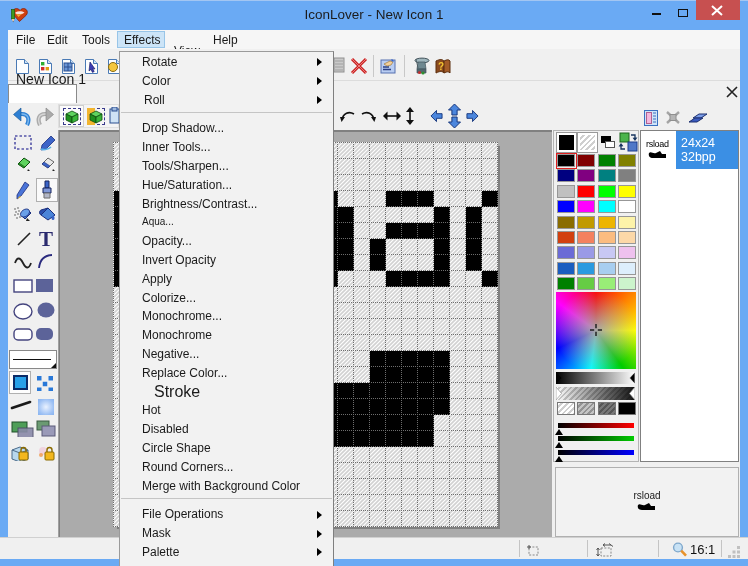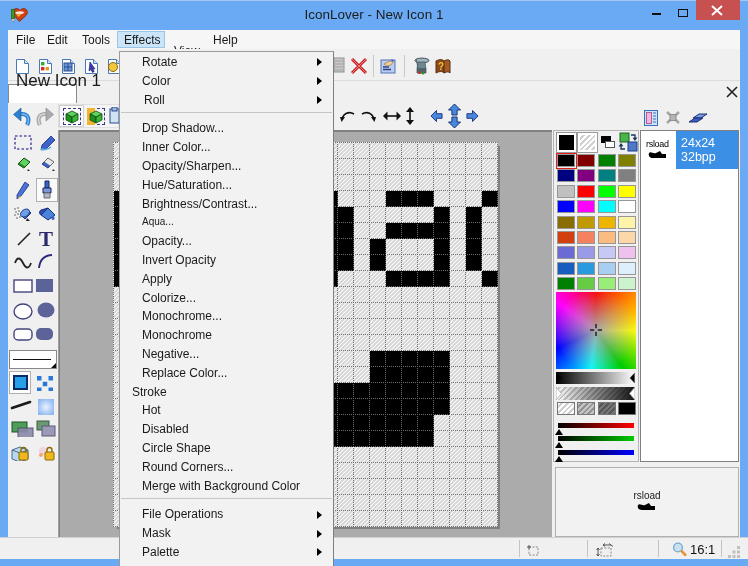--- a/index.html
+++ b/index.html
@@ -87,21 +87,21 @@
     <circle cx="11" cy="17" r="1.6" fill="#2f8f2f"></circle>
     <path d="M4 3l2 9" stroke="#44545c" stroke-width=".8"></path>
   </svg>
 <svg class="a" style="left:434px;top:58px" width="18" height="17" viewBox="0 0 18 17">
     <path d="M2 3c4-2 6-2 8 0v12c-2-2-4-2-8 0z" fill="#8a4a1f" stroke="#5a2d0d"></path>
     <path d="M10 3c3-1.6 5-1.6 6 0v12c-1-1.6-3-1.6-6 0z" fill="#a35c28" stroke="#5a2d0d"></path>
     <text x="4" y="12" font-size="10" font-weight="bold" fill="#f4c430" font-family="Liberation Sans">?</text>
   </svg>
 <div class="a" style="left:8px;top:81px;width:732px;height:22px;background:#f0f0f0"></div>
 <div class="a" style="left:8px;top:84px;width:69px;height:19px;background:#fff;border:1px solid #8a8a8a;border-bottom:none"></div>
-<div class="a" style="left:16px;top:71px;font-size:17px">New Icon 1</div>
+<div class="a" style="left:16px;top:71px;font-size:14px">New Icon 1</div>
 <svg class="a" style="left:726px;top:86px" width="12" height="12" viewBox="0 0 12 12">
     <path d="M1 1 11 11M11 1 1 11" stroke="#222" stroke-width="1.6"></path>
   </svg>
 <div class="a" style="left:8px;top:103px;width:732px;height:27px;background:#f0f0f0"></div>
 <svg class="a" style="left:12px;top:107px" width="19" height="19" viewBox="0 0 19 19">
     <path d="M15 18c3-6 1-11-5-11H7" fill="none" stroke="#2d7fd3" stroke-width="4.2"></path>
     <path d="M15 18c3-6 1-11-5-11H7" fill="none" stroke="#7db9ef" stroke-width="1.4"></path>
     <path d="M9 1 1.5 7.5 9 14z" fill="#2d7fd3" stroke="#12508f" stroke-width=".6"></path>
   </svg>
 <svg class="a" style="left:36px;top:107px" width="19" height="19" viewBox="0 0 19 19">
@@ -517,34 +517,34 @@
   </svg>
 <div class="a" style="left:119px;top:51px;width:215px;height:515px;background:#f2f2f2;border:1px solid #9a9a9a;border-right:1px solid #7f7f7f;border-bottom:none;z-index:50"></div>
 <div class="a" style="left:142px;top:53.0px;width:180px;height:18.8px;line-height:18.8px;font-size:12px;z-index:51">Rotate</div>
 <div class="a" style="left:317px;top:58.4px;width:0;height:0;border-left:5px solid #000;border-top:4px solid transparent;border-bottom:4px solid transparent;z-index:51"></div>
 <div class="a" style="left:142px;top:71.8px;width:180px;height:18.8px;line-height:18.8px;font-size:12px;z-index:51">Color</div>
 <div class="a" style="left:317px;top:77.2px;width:0;height:0;border-left:5px solid #000;border-top:4px solid transparent;border-bottom:4px solid transparent;z-index:51"></div>
 <div class="a" style="left:144px;top:90.6px;width:180px;height:18.8px;line-height:18.8px;font-size:12px;z-index:51">Roll</div>
 <div class="a" style="left:317px;top:96.0px;width:0;height:0;border-left:5px solid #000;border-top:4px solid transparent;border-bottom:4px solid transparent;z-index:51"></div>
 <div class="a" style="left:121px;top:112.4px;width:211px;height:1px;background:#c5c5c5;z-index:51"></div>
 <div class="a" style="left:142px;top:119.4px;width:180px;height:18.8px;line-height:18.8px;font-size:12px;z-index:51">Drop Shadow...</div>
-<div class="a" style="left:142px;top:138.2px;width:180px;height:18.8px;line-height:18.8px;font-size:12px;z-index:51">Inner Color...</div>
-<div class="a" style="left:142px;top:157.0px;width:180px;height:18.8px;line-height:18.8px;font-size:12px;z-index:51">Opacity/Sharpen...</div>
+<div class="a" style="left:142px;top:138.2px;width:180px;height:18.8px;line-height:18.8px;font-size:12px;z-index:51">Inner Tools...</div>
+<div class="a" style="left:142px;top:157.0px;width:180px;height:18.8px;line-height:18.8px;font-size:12px;z-index:51">Tools/Sharpen...</div>
 <div class="a" style="left:142px;top:175.8px;width:180px;height:18.8px;line-height:18.8px;font-size:12px;z-index:51">Hue/Saturation...</div>
 <div class="a" style="left:142px;top:194.6px;width:180px;height:18.8px;line-height:18.8px;font-size:12px;z-index:51">Brightness/Contrast...</div>
 <div class="a" style="left:142px;top:213.4px;width:180px;height:18.8px;line-height:18.8px;font-size:10px;z-index:51">Aqua...</div>
 <div class="a" style="left:142px;top:232.2px;width:180px;height:18.8px;line-height:18.8px;font-size:12px;z-index:51">Opacity...</div>
 <div class="a" style="left:142px;top:251.0px;width:180px;height:18.8px;line-height:18.8px;font-size:12px;z-index:51">Invert Opacity</div>
 <div class="a" style="left:142px;top:269.8px;width:180px;height:18.8px;line-height:18.8px;font-size:12px;z-index:51">Apply</div>
 <div class="a" style="left:142px;top:288.6px;width:180px;height:18.8px;line-height:18.8px;font-size:12px;z-index:51">Colorize...</div>
 <div class="a" style="left:142px;top:307.4px;width:180px;height:18.8px;line-height:18.8px;font-size:12px;z-index:51">Monochrome...</div>
 <div class="a" style="left:142px;top:326.2px;width:180px;height:18.8px;line-height:18.8px;font-size:12px;z-index:51">Monochrome</div>
 <div class="a" style="left:142px;top:345.0px;width:180px;height:18.8px;line-height:18.8px;font-size:12px;z-index:51">Negative...</div>
 <div class="a" style="left:142px;top:363.8px;width:180px;height:18.8px;line-height:18.8px;font-size:12px;z-index:51">Replace Color...</div>
-<div class="a" style="left:132px;top:382.6px;width:180px;height:18.8px;line-height:18.8px;font-size:12px;z-index:51">Stroke</div>
+<div class="a" style="left:154px;top:382.6px;width:180px;height:18.8px;line-height:18.8px;font-size:16px;z-index:51">Stroke</div>
 <div class="a" style="left:142px;top:401.4px;width:180px;height:18.8px;line-height:18.8px;font-size:12px;z-index:51">Hot</div>
 <div class="a" style="left:142px;top:420.2px;width:180px;height:18.8px;line-height:18.8px;font-size:12px;z-index:51">Disabled</div>
 <div class="a" style="left:142px;top:439.0px;width:180px;height:18.8px;line-height:18.8px;font-size:12px;z-index:51">Circle Shape</div>
 <div class="a" style="left:142px;top:457.8px;width:180px;height:18.8px;line-height:18.8px;font-size:12px;z-index:51">Round Corners...</div>
 <div class="a" style="left:142px;top:476.6px;width:180px;height:18.8px;line-height:18.8px;font-size:12px;z-index:51">Merge with Background Color</div>
 <div class="a" style="left:121px;top:498.4px;width:211px;height:1px;background:#c5c5c5;z-index:51"></div>
 <div class="a" style="left:142px;top:505.4px;width:180px;height:18.8px;line-height:18.8px;font-size:12px;z-index:51">File Operations</div>
 <div class="a" style="left:317px;top:510.8px;width:0;height:0;border-left:5px solid #000;border-top:4px solid transparent;border-bottom:4px solid transparent;z-index:51"></div>
 <div class="a" style="left:142px;top:524.2px;width:180px;height:18.8px;line-height:18.8px;font-size:12px;z-index:51">Mask</div>
 <div class="a" style="left:317px;top:529.6px;width:0;height:0;border-left:5px solid #000;border-top:4px solid transparent;border-bottom:4px solid transparent;z-index:51"></div>

